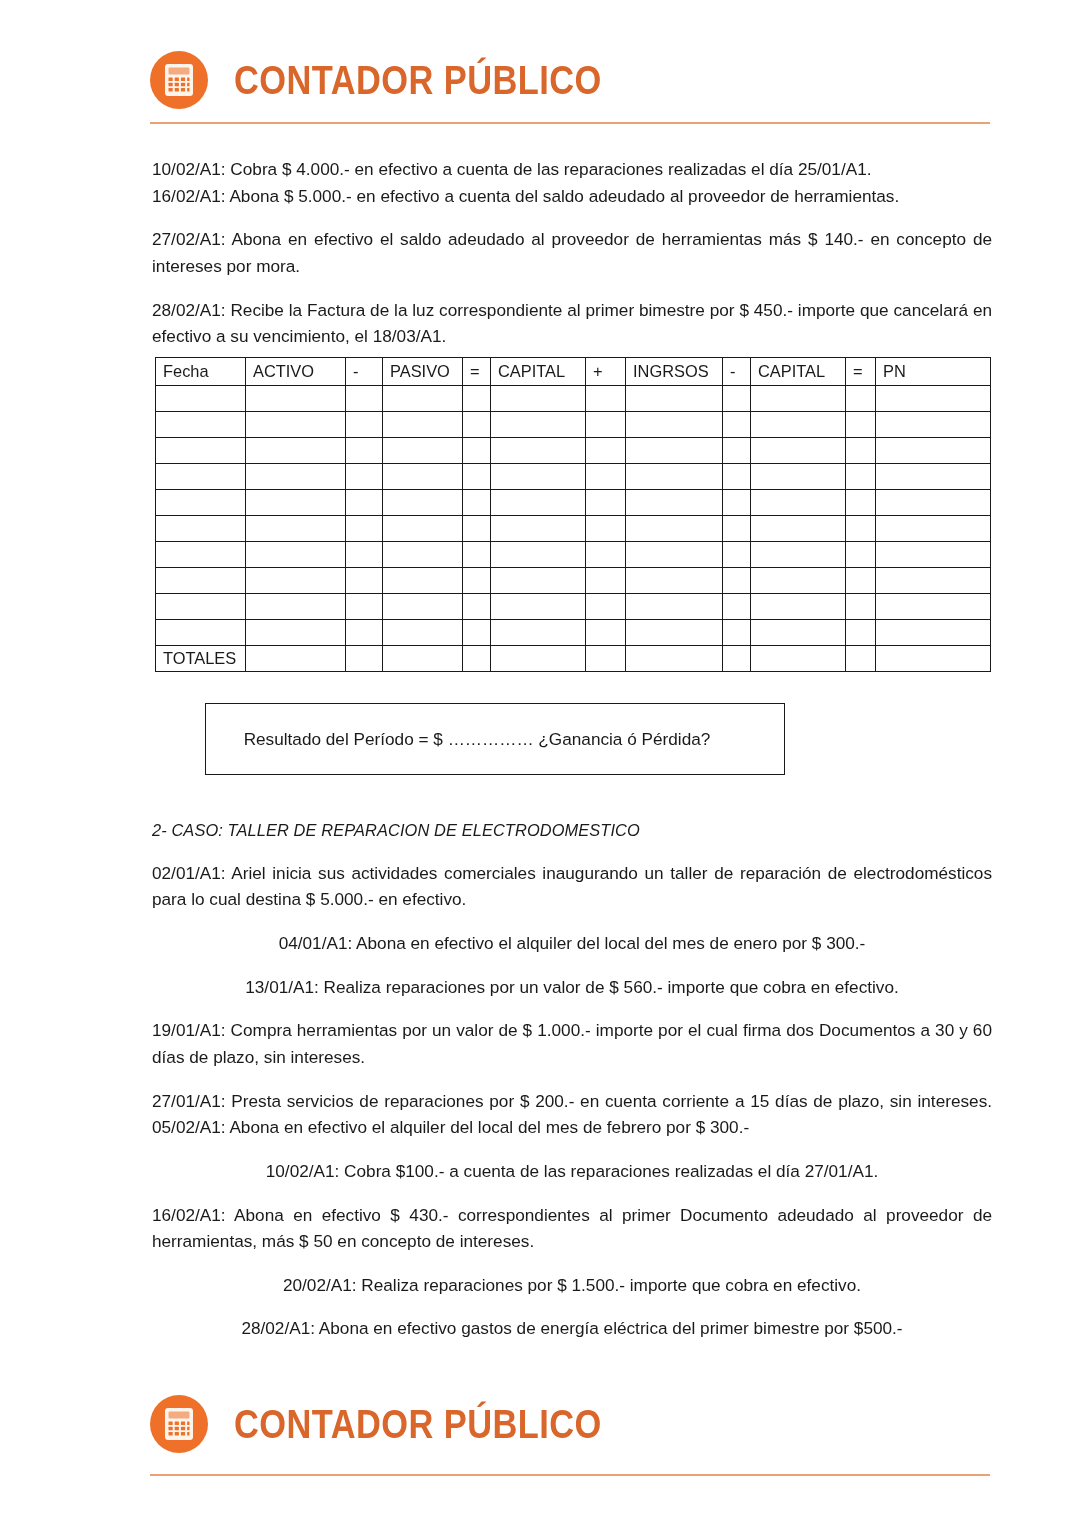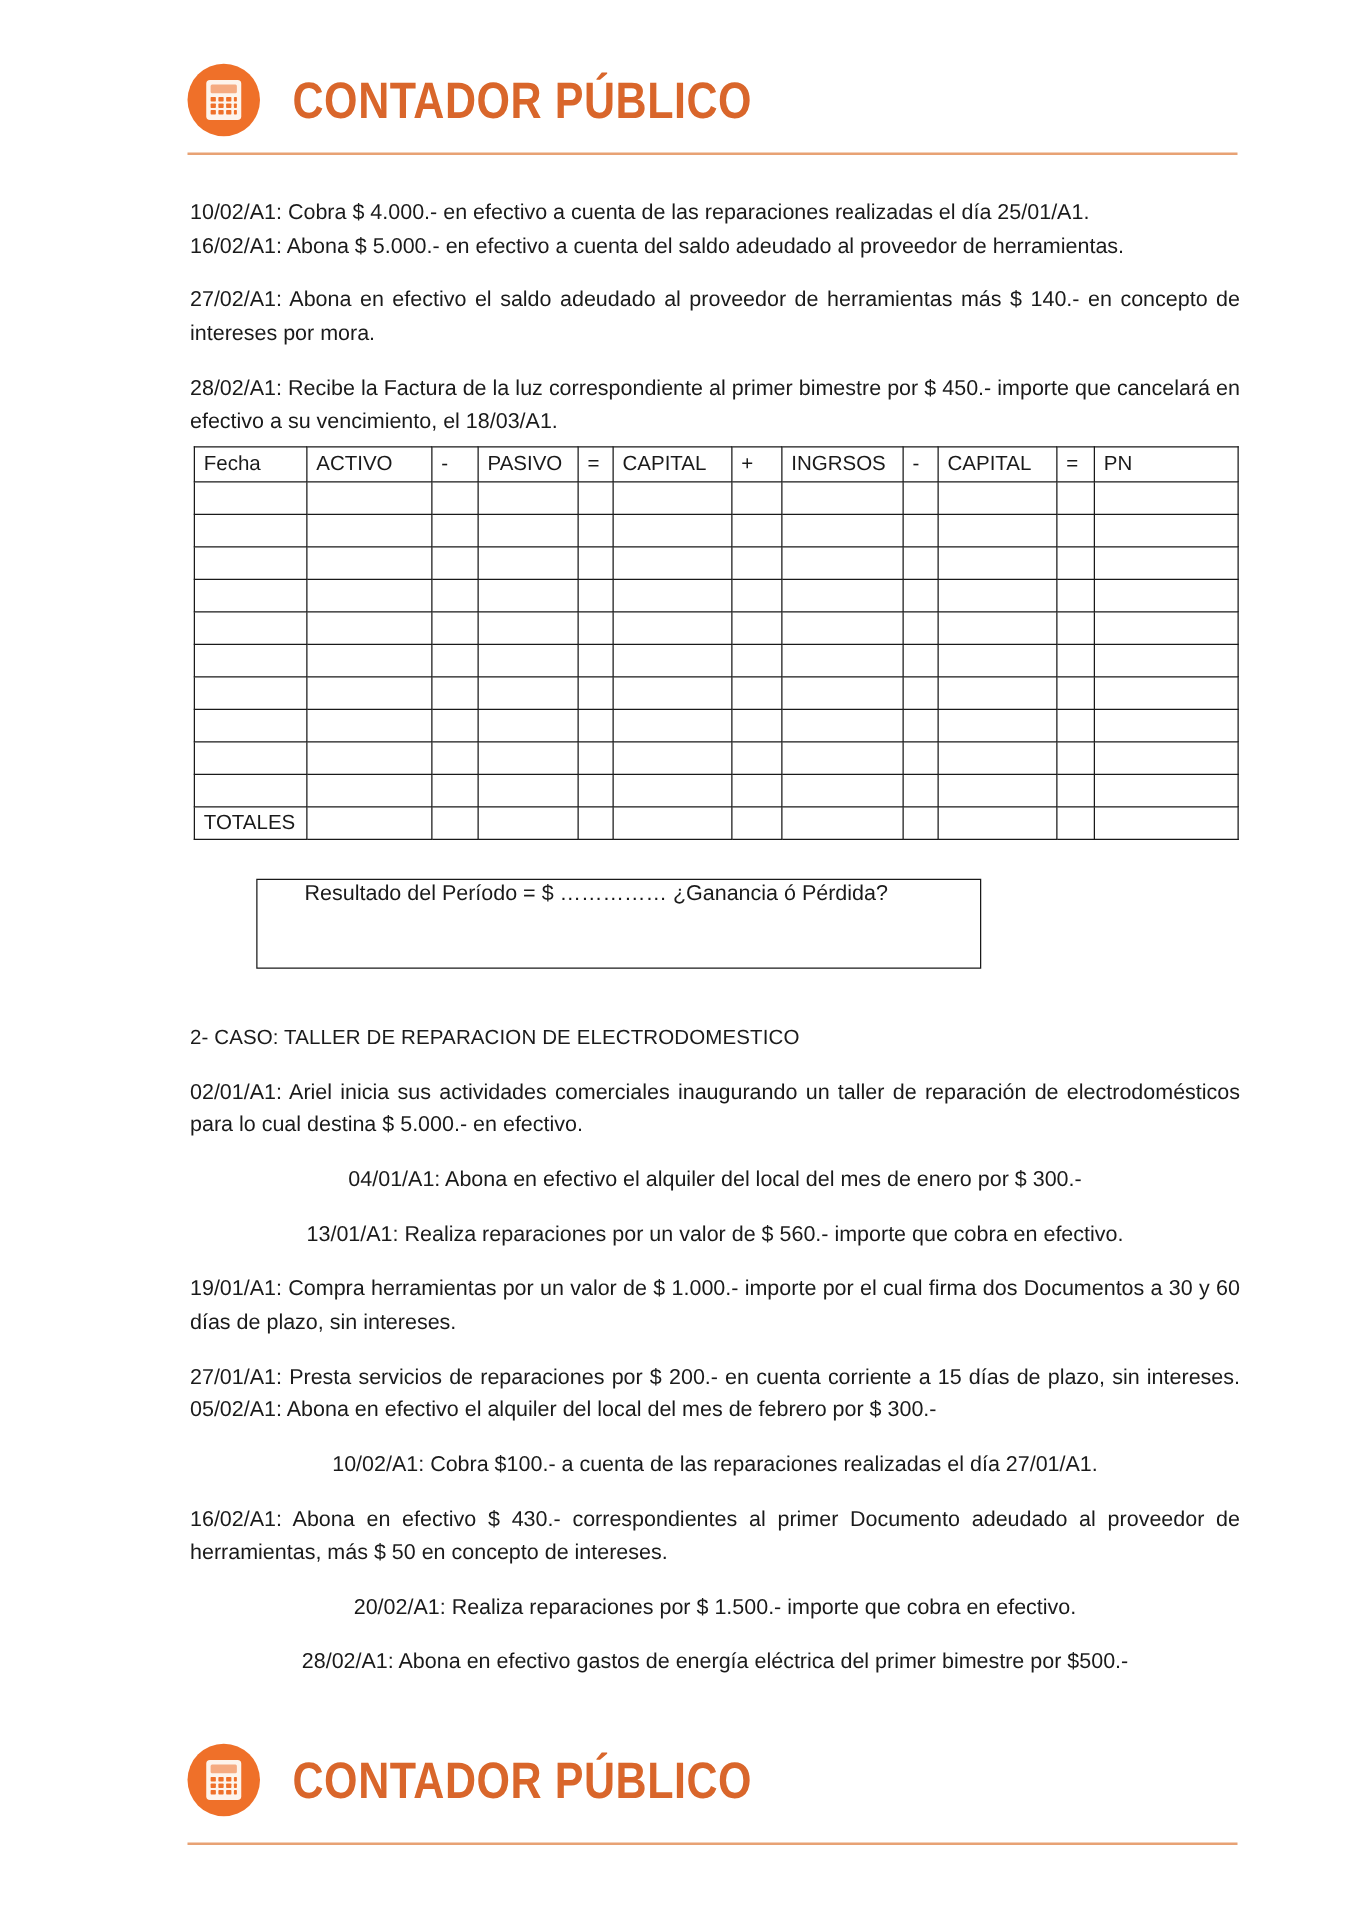--- a/index.html
+++ b/index.html
@@ -92,20 +92,21 @@
     text-justify: inter-word;
   }
   p.para.tight { margin-bottom: 0; }
   p.para.nojust { text-align: center; }
 
   .case-title {
     margin: 0 0 17px 0;
     font-size: 16.4px;
     line-height: 1.5;
     letter-spacing: 0.1px;
+    font-style: italic;
   }
 
   
   table.eq-table {
     position: absolute;
     left: 155px;
     top: 357px;
     width: 835px;
     border-collapse: collapse;
     table-layout: fixed;
@@ -140,21 +141,21 @@
   
   .result-box {
     position: absolute;
     left: 205px;
     top: 703px;
     width: 580px;
     height: 72px;
     border: 1.6px solid #1a1a1a;
     box-sizing: border-box;
     display: flex;
-    align-items: flex-start;
+    align-items: center;
     justify-content: center;
   }
   .result-text {
     font-size: 17.2px;
     white-space: nowrap;
     padding-right: 36px;
   }
 
   
   .content-lower {

